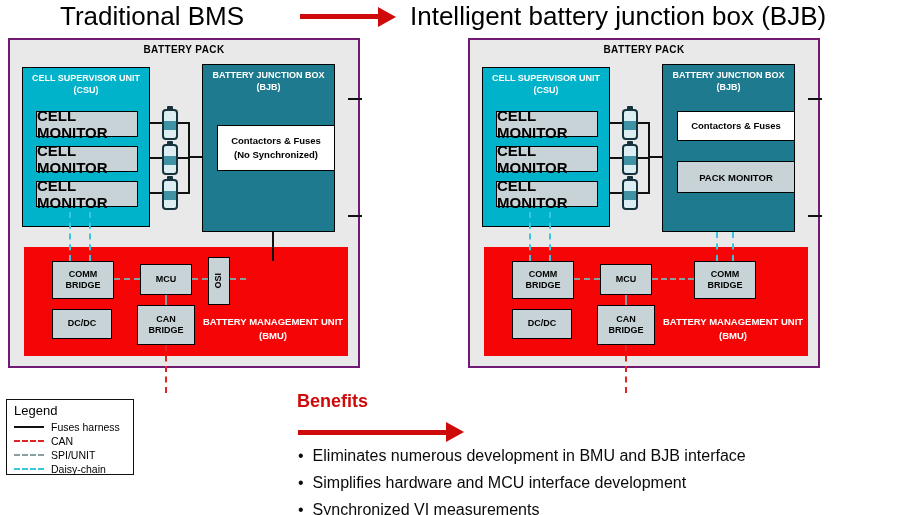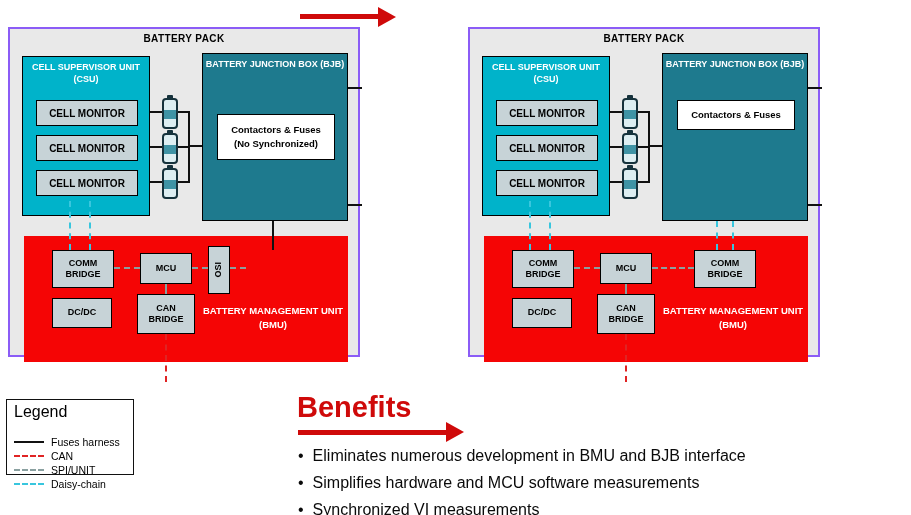--- a/index.html
+++ b/index.html
@@ -6,68 +6,70 @@
   :root{
     --csu:#00b3ca; --bjb:#1e7a8e; --bmu-red:#f50505; --box-gray:#c7d3d7;
     --pack-bg:#e9e9e9; --accent-red:#cf0a0a; --can-red:#e02424;
     --spi-gray:#8aa0a0; --daisy-cyan:#38c6de; --line-black:#111111;
   }
   body{font-family:"Liberation Sans",sans-serif;background:#fff;color:#000}
   .page{position:relative;width:911px;height:515px;background:#fff;overflow:hidden}
   .title{position:absolute;font-size:26px;white-space:nowrap;color:#000}
   .arrow-bar{position:absolute;background:var(--accent-red)}
   .arrow-head{position:absolute;width:0;height:0;border-style:solid;border-color:transparent transparent transparent var(--accent-red)}
-  .pack{position:absolute;top:27px;width:352px;height:330px;background:var(--pack-bg);border:2px solid #8b5cf6}
+  .pack{position:absolute;top:38px;width:352px;height:330px;background:var(--pack-bg);border:2px solid #701a75}
   .pack-label{position:absolute;top:4px;left:0;right:0;text-align:center;font-size:10px;font-weight:bold;letter-spacing:.4px}
   .csu{position:absolute;left:12px;top:27px;width:128px;height:160px;background:var(--csu);border:1px solid #000}
   .unit-title{padding-top:5px;text-align:center;font-size:9px;font-weight:bold;color:#fff;line-height:1.3}
   .monitor{position:absolute;left:13px;width:102px;height:26px;background:var(--box-gray);border:1px solid #000;
-           display:flex;align-items:center;justify-content:center;font-size:10px;font-weight:bold}
+           display:flex;align-items:center;justify-content:center;font-size:15px;font-weight:bold}
   .battery{position:absolute;width:16px;height:34px}
   .battery .nub{position:absolute;top:0;left:5px;width:6px;height:4px;background:#16323c;border-radius:1px}
   .battery .body{position:absolute;top:3px;left:0;width:16px;height:31px;border:2px solid #16323c;border-radius:4px;background:#ddeef2}
   .battery .band{position:absolute;top:15px;left:2px;width:12px;height:9px;background:#3f93a5}
-  .bjb{position:absolute;left:192px;top:24px;width:146px;height:168px;background:var(--bjb);border:1px solid #000}
+  .bjb{position:absolute;left:192px;top:24px;width:133px;height:168px;background:var(--bjb);border:1px solid #000}
   .white-box{position:absolute;left:14px;width:118px;background:#fff;border:1px solid #000;display:flex;flex-direction:column;
              align-items:center;justify-content:center;font-size:9.5px;font-weight:bold;text-align:center;line-height:1.5}
   .gray-box{position:absolute;left:14px;width:118px;background:var(--box-gray);border:1px solid #000;display:flex;
             align-items:center;justify-content:center;font-size:9.5px;font-weight:bold;text-align:center}
-  .bmu{position:absolute;left:14px;top:207px;width:324px;height:126px;background:var(--bmu-red)}
+  .bmu{position:absolute;left:14px;top:207px;width:324px;height:109px;background:var(--bmu-red)}
   .chip{position:absolute;background:var(--box-gray);border:1px solid #000;display:flex;align-items:center;justify-content:center;
         text-align:center;font-size:9px;font-weight:bold;line-height:1.25;padding:2px}
   .chip.vert span{transform:rotate(-90deg);white-space:nowrap}
   .chip.stacked{box-shadow:3px -3px 0 0 var(--box-gray),4px -4px 0 0 #000}
   .bmu-title{position:absolute;color:#fff;font-weight:bold;font-size:9.5px;text-align:center;line-height:1.45}
   .lh{position:absolute;height:2px;background:var(--line-black)}
   .lv{position:absolute;width:2px;background:var(--line-black)}
   .dh{position:absolute;height:0;border-top:2px dashed}
   .dv{position:absolute;width:0;border-left:2px dashed}
   .c-can{border-color:var(--can-red)}
   .c-spi{border-color:var(--spi-gray)}
   .c-daisy{border-color:var(--daisy-cyan)}
   .legend{position:absolute;left:6px;top:399px;width:128px;height:76px;border:1px solid #111;background:#fff;padding:3px 7px}
-  .legend-title{font-size:16px;margin-bottom:14px}
+  .legend-title{font-size:13px;margin-bottom:2px}
   .legend-row{display:flex;align-items:center;height:14px}
   .sw{width:30px;height:0;margin-right:7px;border-top:2px solid var(--line-black)}
   .sw.dash-can{border-top:2px dashed var(--can-red)}
   .sw.dash-spi{border-top:2px dashed var(--spi-gray)}
   .sw.dash-daisy{border-top:2px dashed var(--daisy-cyan)}
   .legend-label{font-size:10.5px}
-  .benefits-title{position:absolute;left:297px;top:391px;font-size:29px;font-weight:bold;color:var(--accent-red)}
+  .benefits-title{position:absolute;left:297px;top:391px;font-size:18px;font-weight:bold;color:var(--accent-red)}
   .benefits-list{position:absolute;left:298px;top:442px}
   .benefit-item{display:flex;align-items:baseline;font-size:16px;line-height:27px;color:#0a0a0a;white-space:nowrap}
   .benefit-item .bullet{margin-right:9px}
 </style>
 </head>
 <body>
 
 <div class="page">
 
+  <div class="title" style="left:60px;top:1px">Traditional BMS</div>
   <div class="arrow-bar" style="left:300px;top:14px;width:78px;height:5px"></div>
   <div class="arrow-head" style="left:378px;top:7px;border-width:10px 0 10px 18px"></div>
+  <div class="title" style="left:410px;top:1px">Intelligent battery junction box (BJB)</div>
 
   <section class="pack" style="left:8px">
     <div class="pack-label">BATTERY PACK</div>
 
     <div class="csu">
       <div class="unit-title">CELL SUPERVISOR UNIT (CSU)</div>
       <div class="monitor" style="top:43px">CELL MONITOR</div>
       <div class="monitor" style="top:78px">CELL MONITOR</div>
       <div class="monitor" style="top:113px">CELL MONITOR</div>
     </div>
@@ -150,20 +152,21 @@
     </div>
     <div class="battery" style="left:152px;top:136px">
       <span class="nub"></span>
         <span class="body"></span>
         <span class="band"></span>
     </div>
 
     <div class="bjb">
       <div class="unit-title">BATTERY JUNCTION BOX (BJB)</div>
       <div class="white-box" style="top:46px;height:30px">Contactors &amp; Fuses</div>
+      <div class="gray-box" style="top:96px;height:32px">PACK MONITOR</div>
     </div>
 
     <div class="bmu">
       <div class="chip" style="left:28px;top:14px;width:62px;height:38px">COMM BRIDGE</div>
       <div class="chip" style="left:116px;top:17px;width:52px;height:31px">MCU</div>
       <div class="chip" style="left:210px;top:14px;width:62px;height:38px">COMM BRIDGE</div>
       <div class="chip" style="left:28px;top:62px;width:60px;height:30px">DC/DC</div>
       <div class="chip" style="left:113px;top:58px;width:58px;height:40px">CAN BRIDGE</div>
       <div class="bmu-title" style="left:176px;top:68px;width:146px">BATTERY MANAGEMENT UNIT (BMU)</div>
     </div>
@@ -212,21 +215,21 @@
   <div class="benefits-title">Benefits</div>
   <div class="arrow-bar" style="left:298px;top:430px;width:148px;height:5px"></div>
   <div class="arrow-head" style="left:446px;top:422px;border-width:10px 0 10px 18px"></div>
   <div class="benefits-list">
     <div class="benefit-item">
       <span class="bullet">•</span>
       <span>Eliminates numerous development in BMU and BJB interface</span>
     </div>
     <div class="benefit-item">
       <span class="bullet">•</span>
-      <span>Simplifies hardware and MCU software measurements</span>
+      <span>Simplifies hardware and MCU interface development</span>
     </div>
     <div class="benefit-item">
       <span class="bullet">•</span>
       <span>Synchronized VI measurements</span>
     </div>
   </div>
 
 </div>
 
 </body></html>

